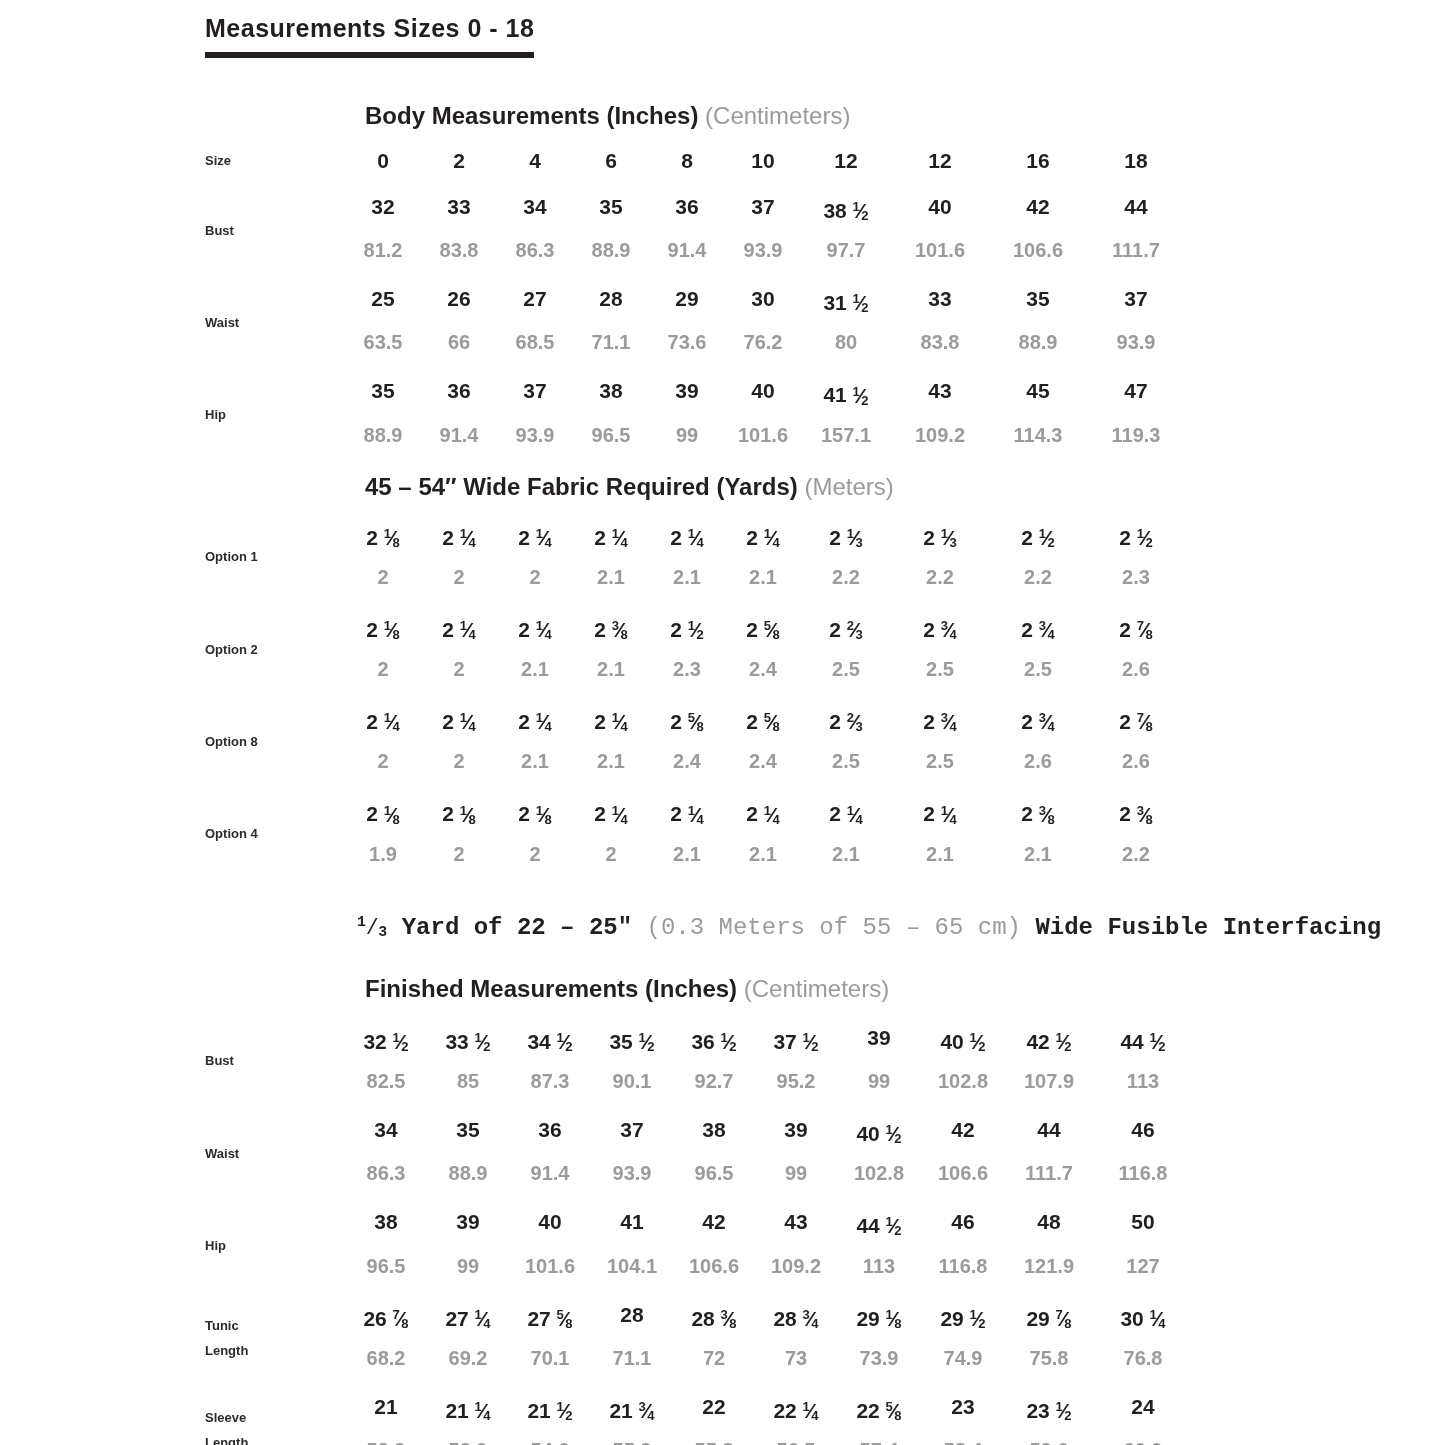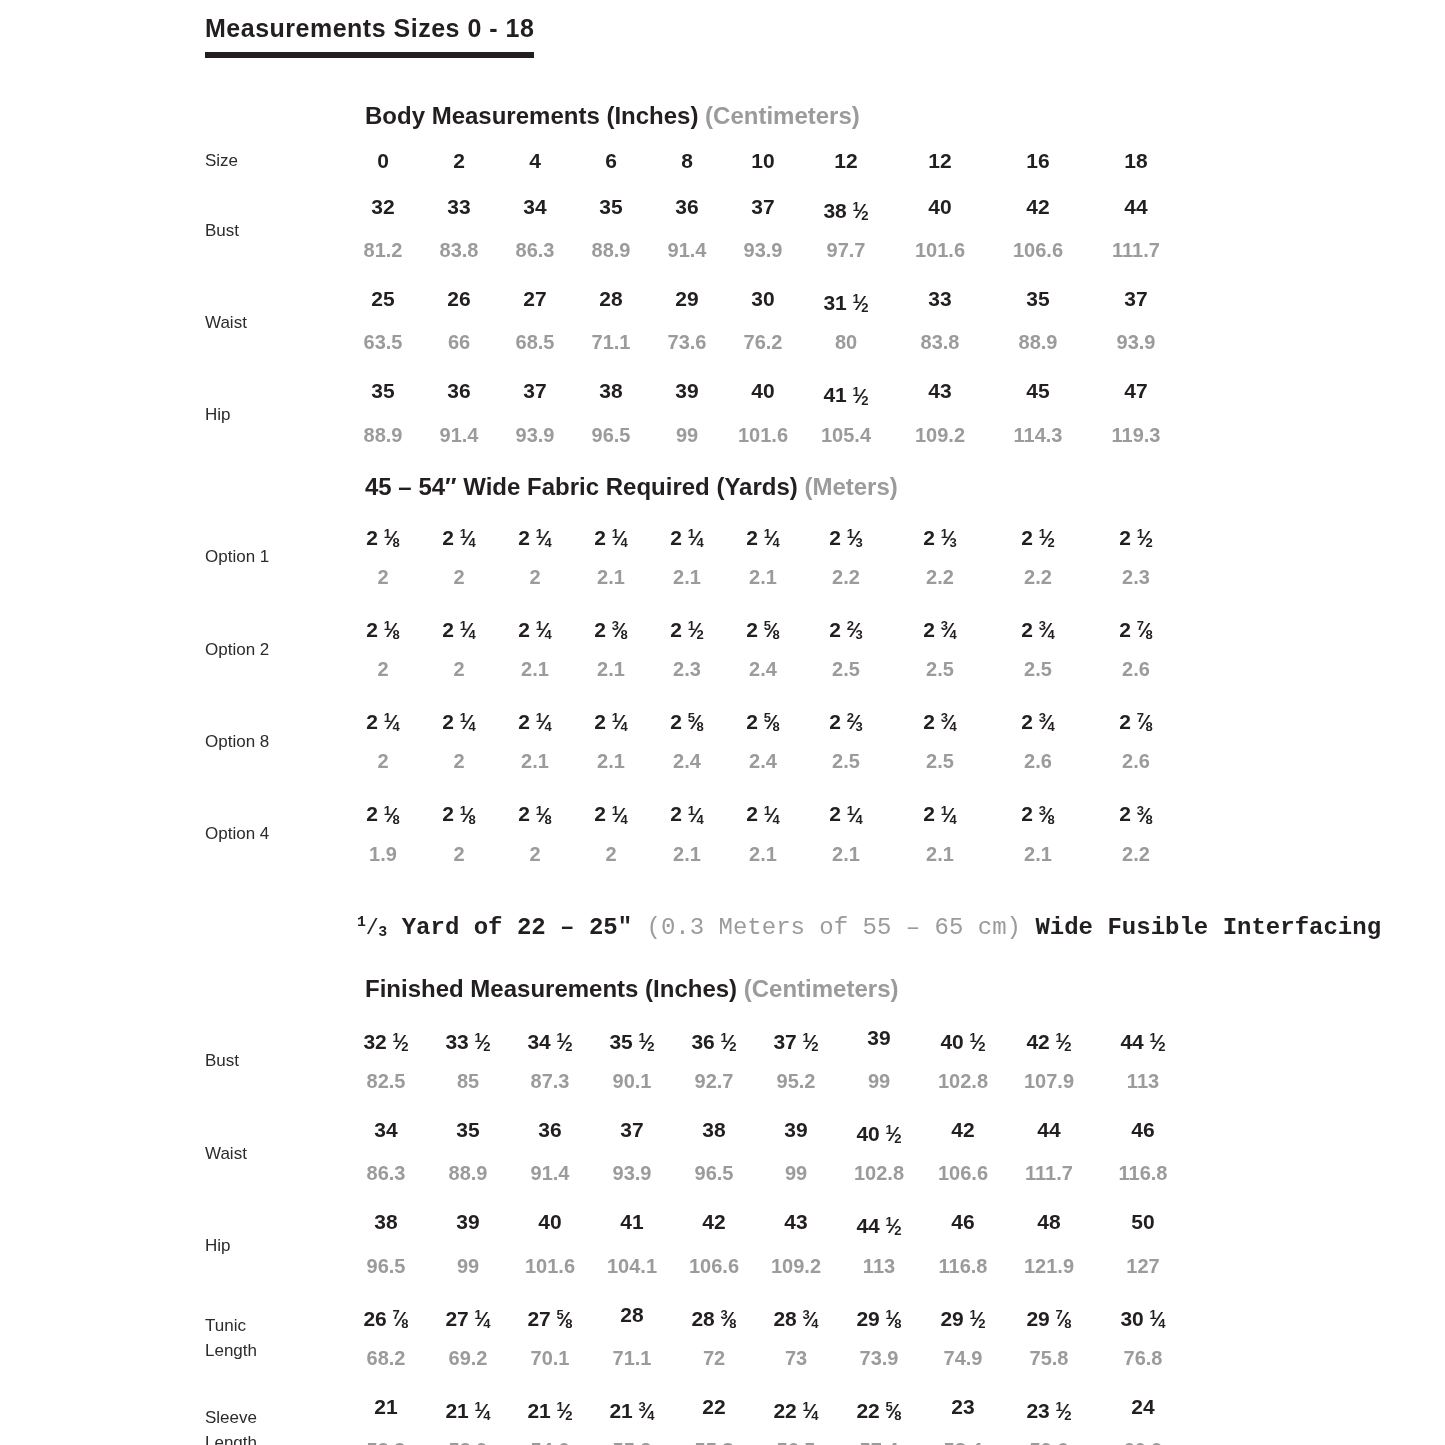--- a/index.html
+++ b/index.html
@@ -6,31 +6,31 @@
   html,body { width:1445px; height:1445px; background:#ffffff; overflow:hidden; }
   body { font-family:"Liberation Sans", sans-serif; color:var(--ink,#231f20); }
   .page { padding:14px 0 0 205px; }
 
   .title{
     display:inline-block; font-size:25px; font-weight:700; letter-spacing:.5px;
     padding-bottom:9px; border-bottom:6px solid var(--ink,#231f20);
   }
 
   .sec-heading{ font-size:24px; font-weight:700; margin-left:160px; }
-  .sec-heading .sub{ color:var(--muted,#9b9b9b); font-weight:700; }
+  .sec-heading .sub{ color:var(--muted,#9b9b9b); font-weight:400; }
   .h-body{ margin-top:44px; margin-bottom:16px; }
   .h-fabric{ margin-top:6px; margin-bottom:16px; }
   .h-finished{ margin-top:34px; margin-bottom:18px; }
 
   .grid{ display:grid; grid-auto-flow:row; }
   .cols-a{ grid-template-columns:140px repeat(6,76px) 90px 98px 98px 98px; }
   .cols-b{ grid-template-columns:140px repeat(6,82px) 84px 84px 88px 100px; }
 
   .rlabel{
-    font-size:17px; font-weight:400; color:#2b2b2b;
+    font-size:13px; font-weight:700; color:#2b2b2b;
     align-self:center; white-space:pre-line; line-height:25px;
   }
   .rlabel.span2{ grid-row:span 2; padding-bottom:12px; }
   .rlabel.single{ line-height:30px; padding-bottom:14px; }
 
   .val{ text-align:center; }
   .in{ font-size:21px; font-weight:700; color:var(--ink,#231f20); line-height:34px; }
   .in.size{ line-height:30px; padding-bottom:14px; }
   .cm{ font-size:20px; font-weight:700; color:var(--muted,#9d9d9d); line-height:34px; padding-bottom:15px; }
 
@@ -116,21 +116,21 @@
       <div class="val in">41 <span class="fr"><sup>1</sup><span class="sl">⁄</span><sub>2</sub></span></div>
       <div class="val in">43</div>
       <div class="val in">45</div>
       <div class="val in">47</div>
       <div class="val cm">88.9</div>
       <div class="val cm">91.4</div>
       <div class="val cm">93.9</div>
       <div class="val cm">96.5</div>
       <div class="val cm">99</div>
       <div class="val cm">101.6</div>
-      <div class="val cm">105.4</div>
+      <div class="val cm">157.1</div>
       <div class="val cm">109.2</div>
       <div class="val cm">114.3</div>
       <div class="val cm">119.3</div>
     </div>
 
   <h2 class="sec-heading h-fabric">
     <span>45 – 54″ Wide Fabric Required (Yards)</span>
     <span class="sub">(Meters)</span>
   </h2>
   <div class="grid cols-a">

